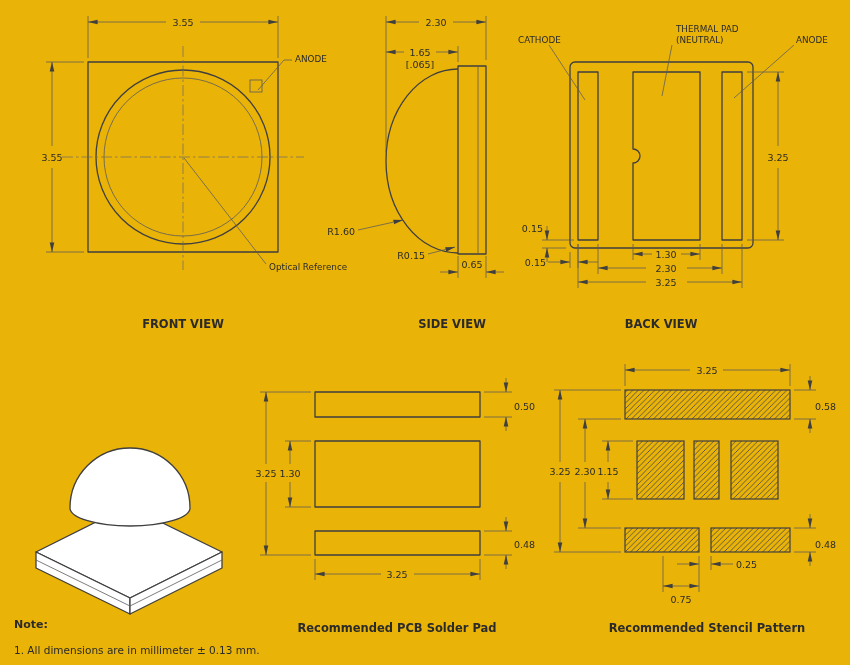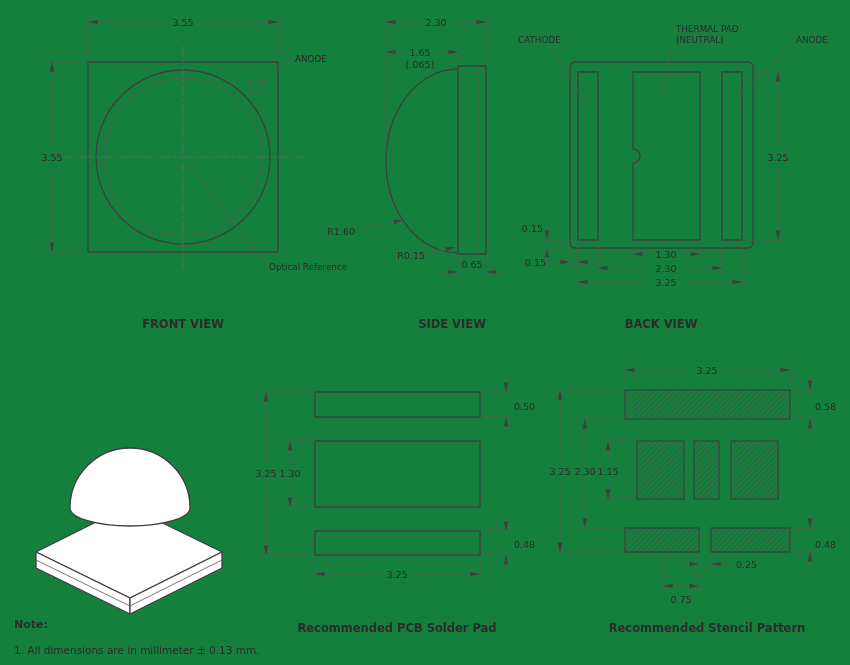--- a/index.html
+++ b/index.html
@@ -1,16 +1,16 @@
 <!DOCTYPE html>
 <html><head>
 <meta charset="utf-8">
 <style>
   html,body{margin:0;padding:0;background:#ffffff;}
-  .stage{width:850px;height:665px;position:relative;background:#15803d;font-family:"DejaVu Sans","Liberation Sans",sans-serif;}
+  .stage{width:850px;height:665px;position:relative;background:#eab308;font-family:"DejaVu Sans","Liberation Sans",sans-serif;}
   svg{display:block;}
   .outline{fill:none;stroke:#3f3f3f;stroke-width:1.3;stroke-linejoin:round;}
   .solid{fill:#ffffff;stroke:#3f3f3f;stroke-width:1.3;stroke-linejoin:round;}
   .thin{fill:none;stroke:#5a5a5a;stroke-width:0.8;}
   .dim{fill:none;stroke:#5a5a5a;stroke-width:0.75;}
   .center{fill:none;stroke:#6a6a6a;stroke-width:0.7;stroke-dasharray:11 3 2.5 3;}
   .hatched{fill:url(#hatch);stroke:#3f3f3f;stroke-width:1.2;}
   text{fill:#2b2b2b;}
   .dim-text{font-size:9.5px;}
   .callout{font-size:8.8px;}

